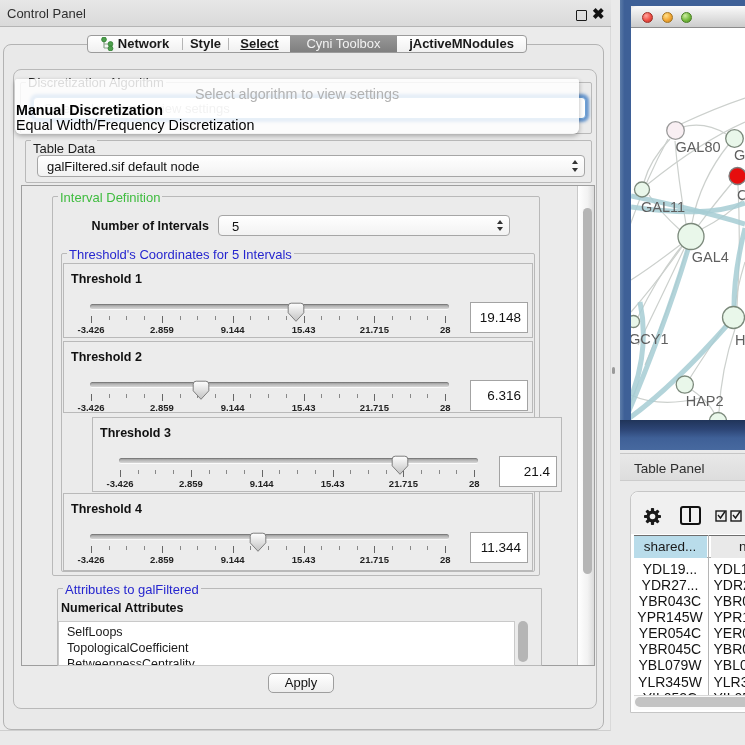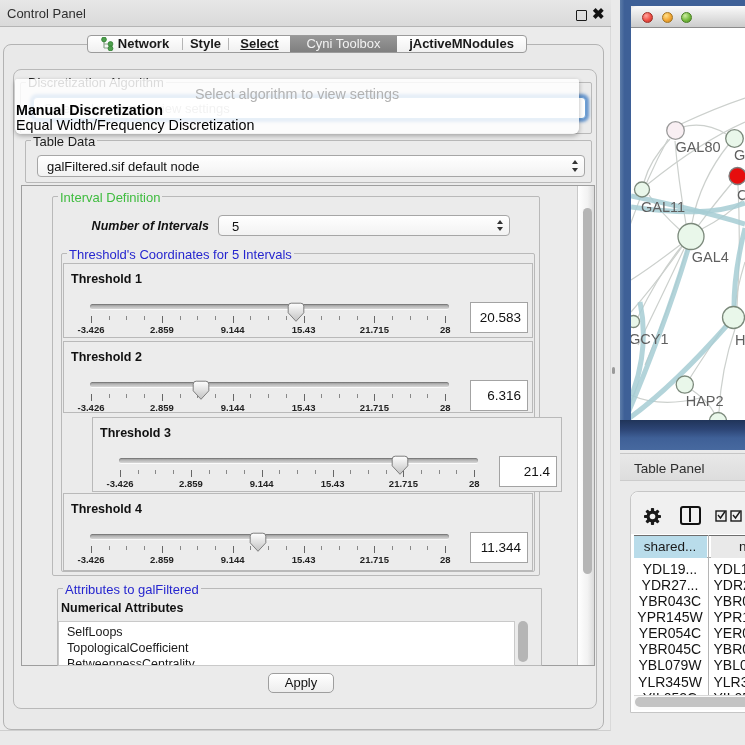--- a/index.html
+++ b/index.html
@@ -22,38 +22,38 @@
 
   <div class="abs" style="left:13px; top:69px; width:584px; height:640px; background:#ebebeb; border:1px solid #b9b9b9; border-radius:8px;"></div>
 
   <div class="abs" style="left:20px; top:82px; width:572px; height:52px; border:1px solid #b9b9b9; border-radius:2px;"></div>
   <div class="abs" style="left:26px; top:75px; font-size:13px; color:#222; background:#ebebeb; padding:0 2px;">Discretization Algorithm</div>
   <div class="abs" style="left:33px; top:97px; width:553px; height:22px; background:#fff; border:1px solid #6b9fd4; border-radius:4px; box-shadow:0 0 3px 2.5px rgba(80,135,200,0.85);">
     <div class="abs" style="left:10px; top:3px; font-size:13px; color:#ababab;">Select algorithm to view settings</div>
   </div>
 
   <div class="abs" style="left:25px; top:140px; width:567px; height:43px; border:1px solid #b9b9b9; border-radius:2px;"></div>
-  <div class="abs" style="left:31px; top:134px; font-size:13px; color:#1c1c1c; background:#ebebeb; padding:0 2px;">Table Data</div>
+  <div class="abs" style="left:31px; top:134px; font-size:13px; color:#1c1c1c; background:#ebebeb; padding:7px 2px;">Table Data</div>
   <div class="combo abs" style="left:37px; top:155px; width:548px; height:22px;">
     <span class="ctext">galFiltered.sif default node</span>
     <span class="stepper">
         <i class="up"></i>
         <i class="dn"></i>
       </span>
   </div>
 
   <div class="abs" style="left:21px; top:185px; width:574px; height:481px; background:#ebebeb; border:1px solid #9e9e9e;"></div>
 
   <div class="abs" style="left:577px; top:186px; width:17px; height:479px; background:linear-gradient(90deg,#ffffff,#f2f2f2 60%,#dcdcdc); border-left:1px solid #c9c9c9;"></div>
   <div class="abs" style="left:583px; top:208px; width:8.5px; height:366px; background:#b5b5b5; border-radius:4.5px;"></div>
 
   <div class="abs" style="left:52px; top:196px; width:488px; height:380px; border:1px solid #b9b9b9; border-radius:2px;"></div>
   <div class="abs" style="left:58px; top:190px; font-size:13px; color:#3fbc3f; background:#ebebeb; padding:0 2px;">Interval Definition</div>
 
-  <div class="abs" style="left:40px; top:219px; width:169px; text-align:right; font-size:12.5px; font-weight:bold; color:#111;font-style:italic;">Number of Intervals</div>
+  <div class="abs" style="left:40px; top:219px; width:169px; text-align:right; font-size:12.5px; font-weight:bold; color:#111;">Number of Intervals</div>
   <div class="combo abs" style="left:218px; top:215px; width:292px; height:21px;">
     <span class="ctext" style="left:13px;">5</span>
     <span class="stepper">
         <i class="up"></i>
         <i class="dn"></i>
       </span>
   </div>
 
   <div class="abs" style="left:61px; top:253px; width:474px; height:319px; border:1px solid #b9b9b9; border-radius:2px;"></div>
   <div class="abs" style="left:67px; top:247px; font-size:13px; color:#2626cf; background:#ebebeb; padding:0 2px;">Threshold's Coordinates for 5 Intervals</div>
@@ -73,21 +73,21 @@
       </div>
     <svg class="thumb" style="left:222.5px;" width="18" height="20.5" viewBox="0 0 18 20.5">
         <defs>
           <linearGradient id="tg0" x1="0" y1="0" x2="0" y2="1">
             <stop offset="0" stop-color="#fefefe"></stop>
             <stop offset="1" stop-color="#c2c2c2"></stop>
           </linearGradient>
         </defs>
         <path d="M1.2,4.2 Q1.2,1.2 4.2,1.2 L13.8,1.2 Q16.8,1.2 16.8,4.2 L16.8,10.8 L9,19.3 L1.2,10.8 Z" fill="url(#tg0)" stroke="#7e7e7e" stroke-width="1"></path>
       </svg>
-    <div class="vbox">20.583</div>
+    <div class="vbox">19.148</div>
   </div>
   <div class="tbox" style="top:341px; height:72px;">
     <div class="tlabel">Threshold 2</div>
     <div class="track"></div>
     <div class="ticksmin"></div>
     <div class="ticksmaj"></div>
     <div class="tick-labels">
         <span style="left:2px;">-3.426</span>
         <span style="left:72.85px;">2.859</span>
         <span style="left:143.7px;">9.144</span>

